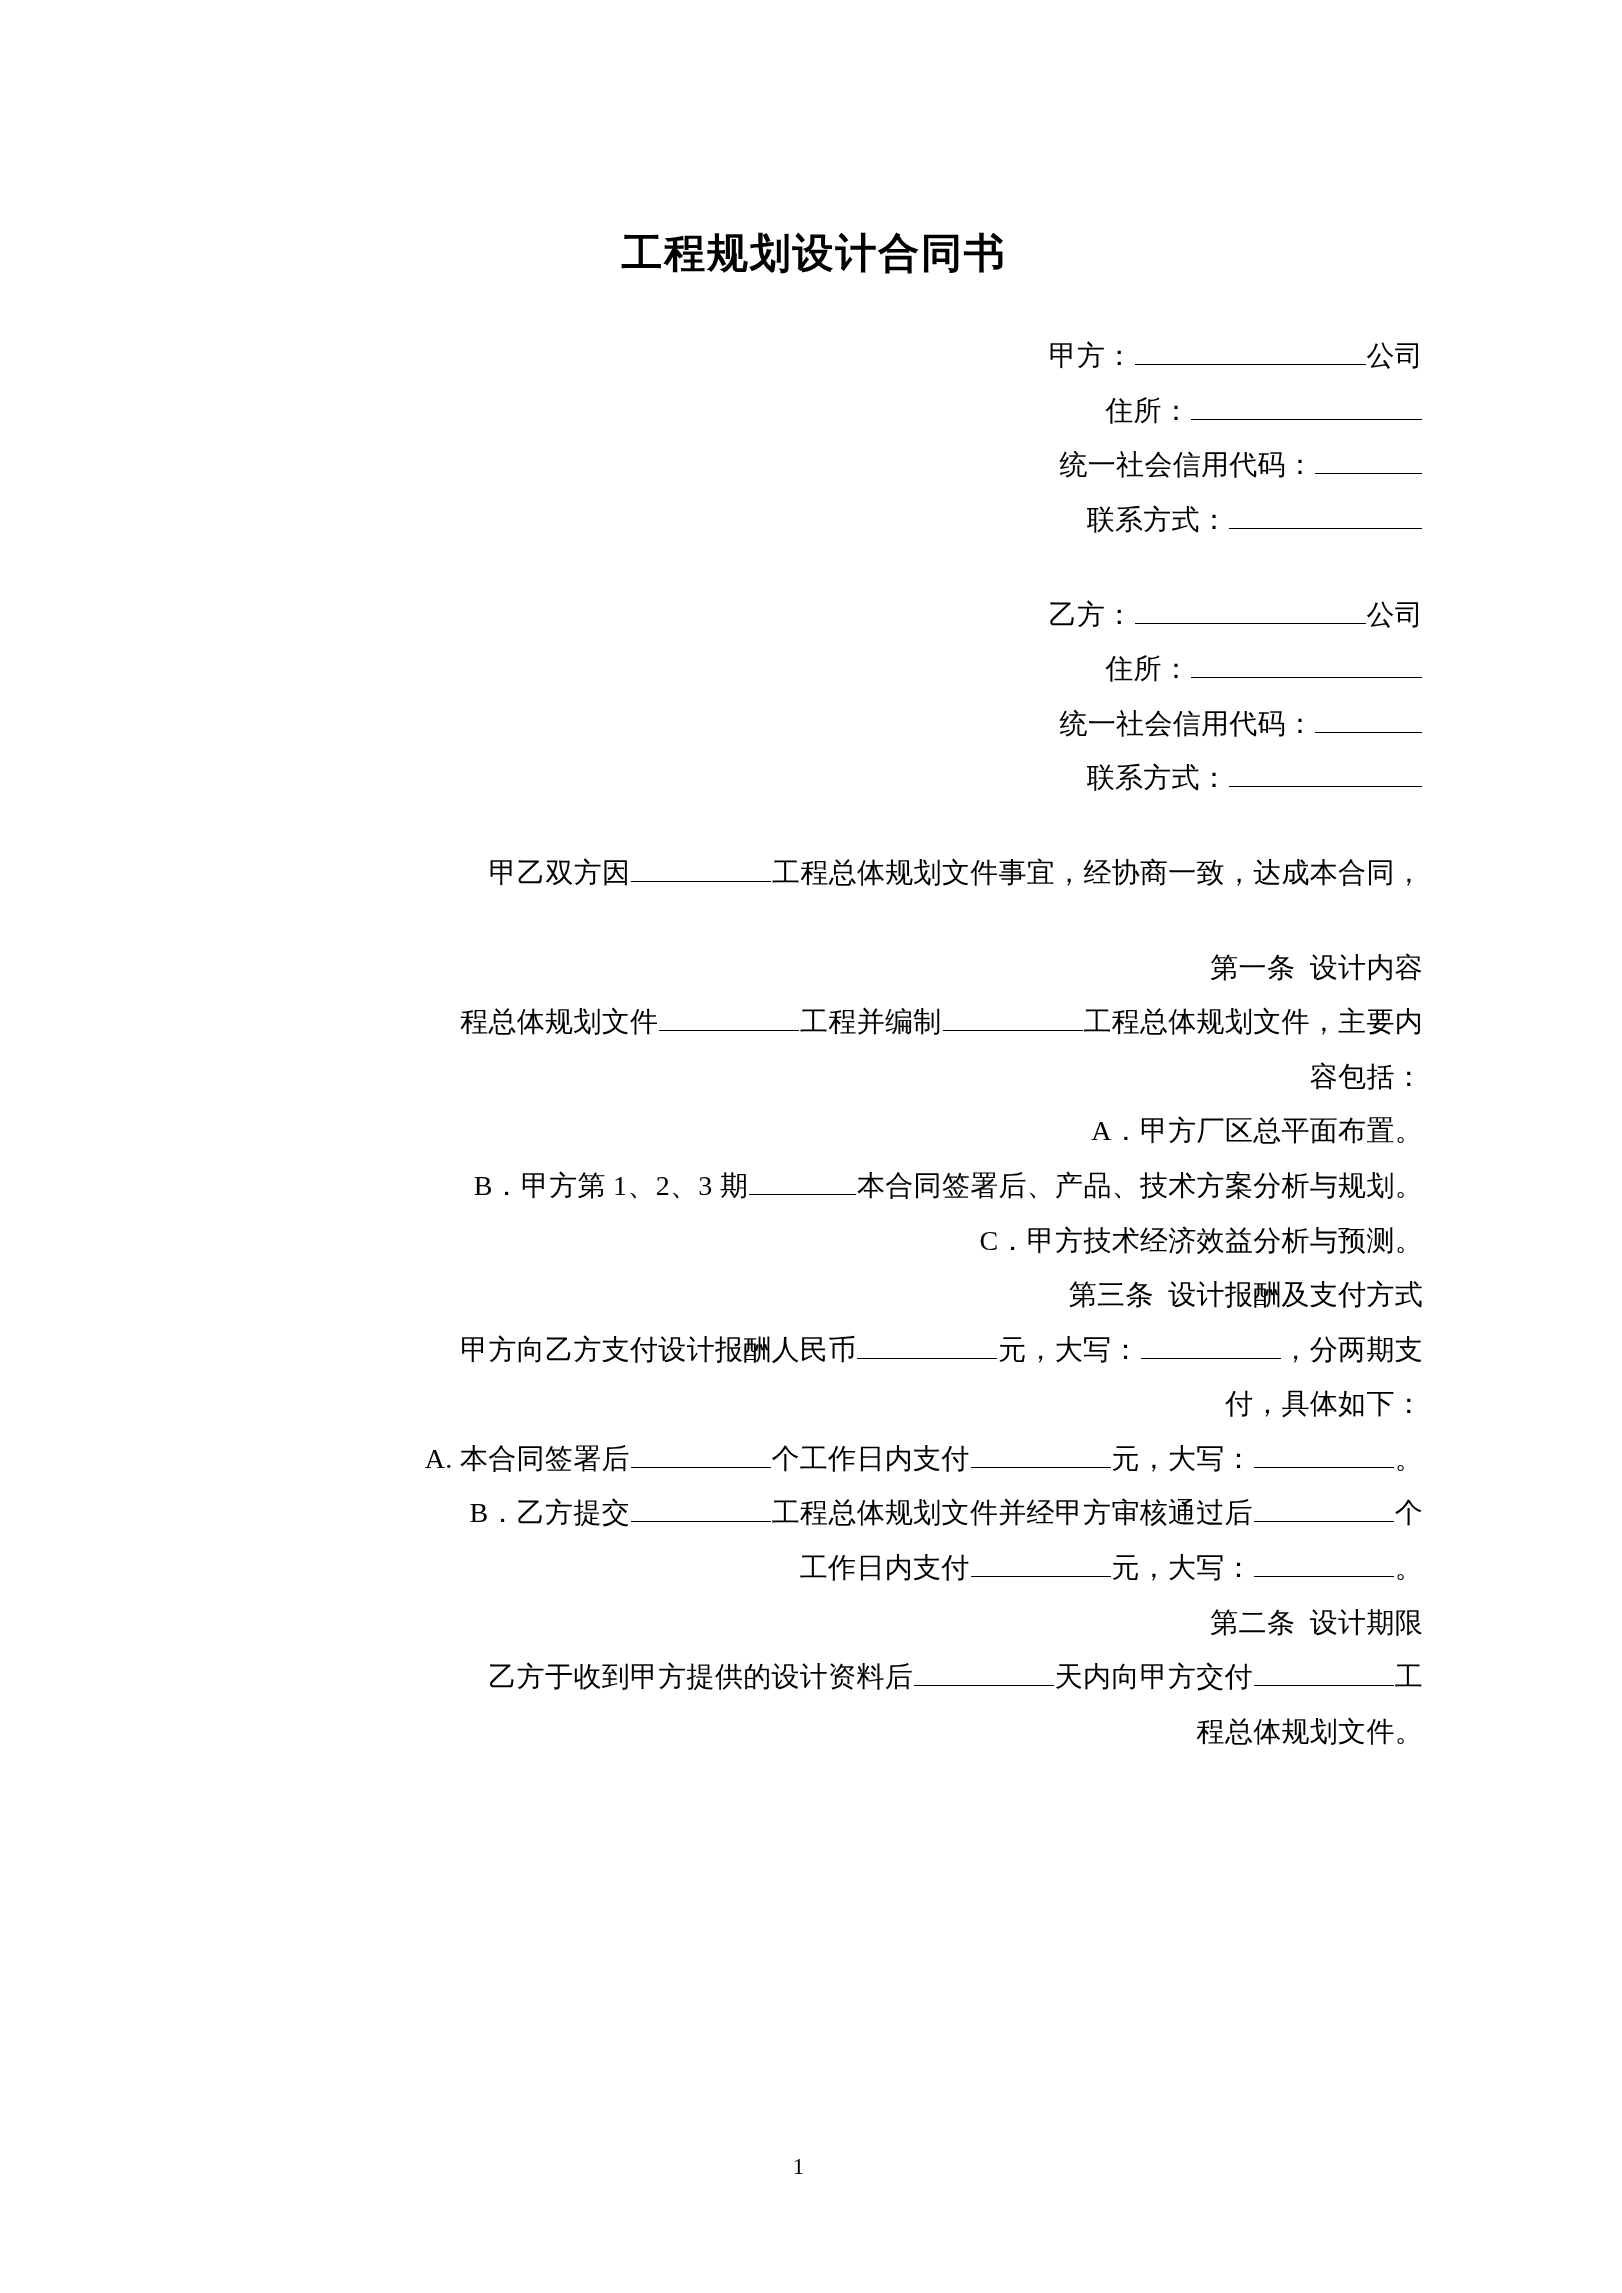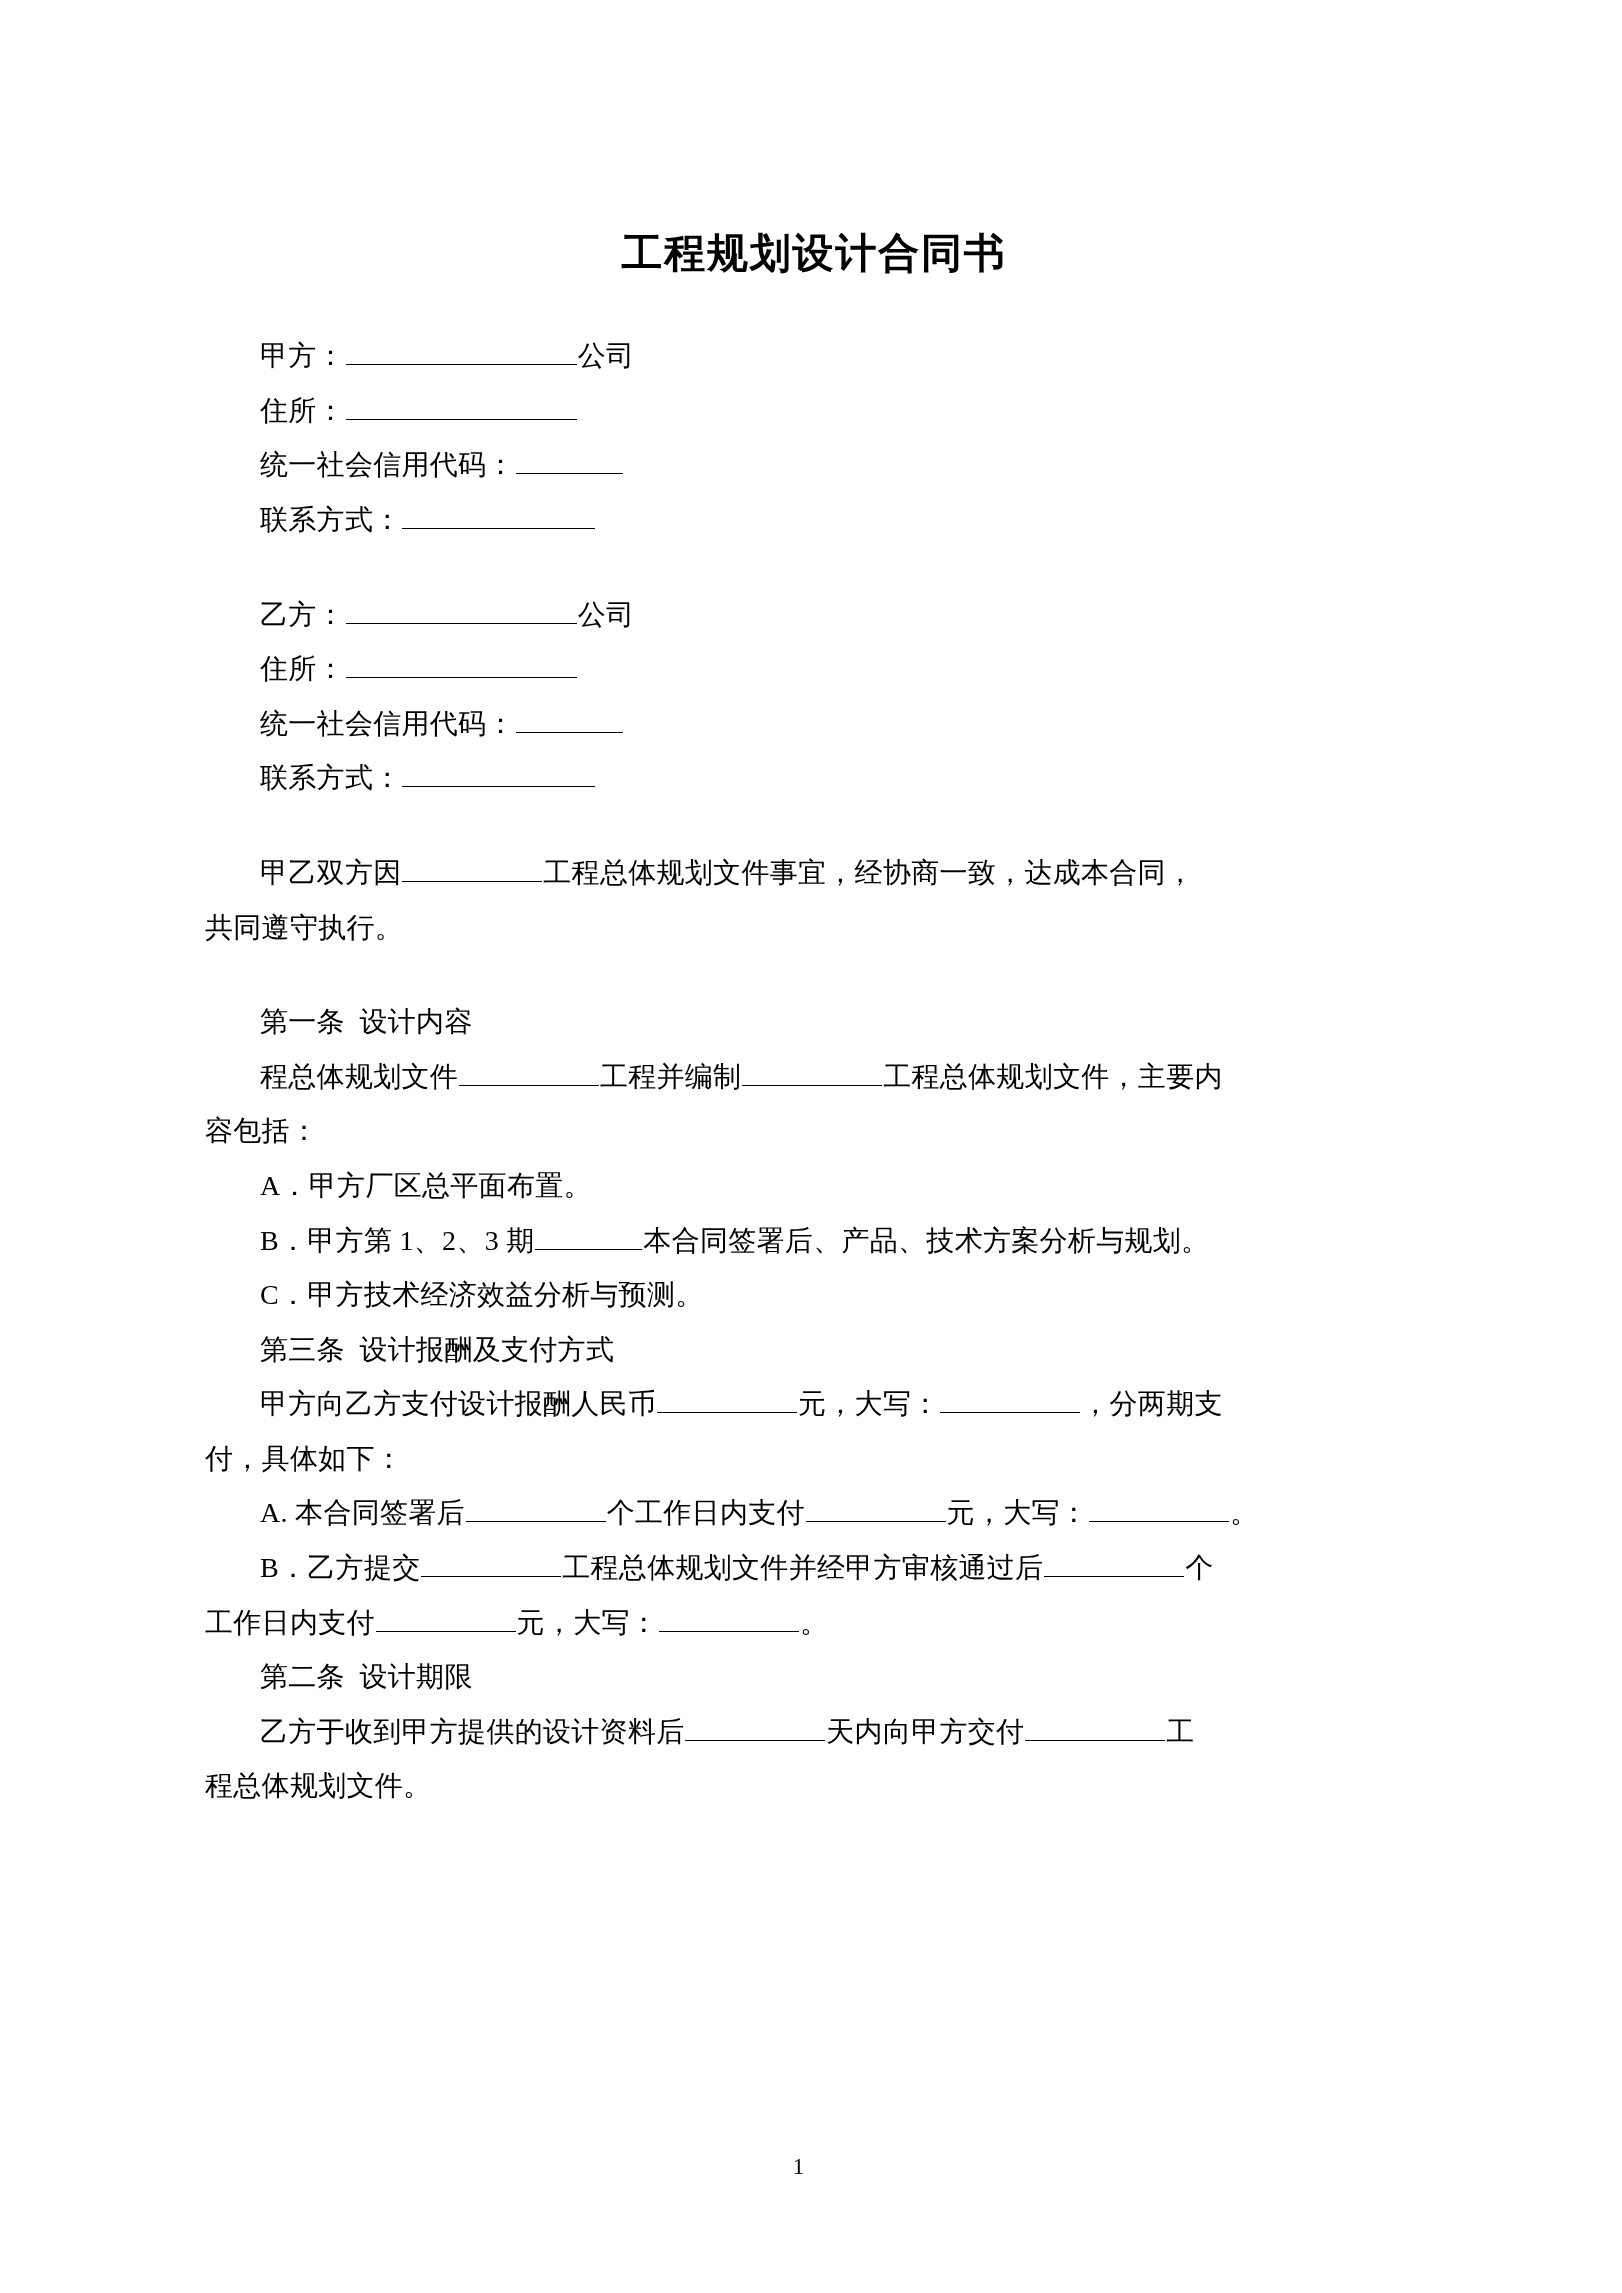--- a/index.html
+++ b/index.html
@@ -31,20 +31,21 @@
     font-family: "DejaVu Sans", "Liberation Sans", sans-serif;
     font-weight: bold;
     font-size: 41px;
     letter-spacing: 1.8px;
     margin-top: 229px;
     margin-bottom: 0;
     line-height: 1.2;
   }
   .block {
     margin-top: 0;
+    text-align: right;
   }
   p.line {
     font-size: 28px;
     line-height: 1.95;
     margin: 0;
     text-indent: 0;
     white-space: pre-wrap;
     letter-spacing: 0.3px;
   }
   p.indent {
@@ -101,21 +102,20 @@
       <p class="line indent"><span>乙方：</span><span class="fill w-xl"></span><span>公司</span></p>
       <p class="line indent"><span>住所：</span><span class="fill w-xl"></span></p>
       <p class="line indent"><span>统一社会信用代码：</span><span class="fill w-sm"></span></p>
       <p class="line indent"><span>联系方式：</span><span class="fill w-lg"></span></p>
     </div>
 
     <div class="gap-medium"></div>
 
     <div class="block">
       <p class="line indent"><span>甲乙双方因</span><span class="fill w-md"></span><span>工程总体规划文件事宜，经协商一致，达成本合同，</span></p>
-      <p class="line"><span>共同遵守执行。</span></p>
     </div>
 
     <div class="gap-medium"></div>
 
     <div class="block">
       <p class="line indent">第一条  设计内容</p>
       <p class="line indent"><span>程总体规划文件</span><span class="fill w-md"></span><span>工程并编制</span><span class="fill w-md"></span><span>工程总体规划文件，主要内</span></p>
       <p class="line">容包括：</p>
       <p class="line indent mono-item">A．甲方厂区总平面布置。</p>
       <p class="line indent mono-item"><span>B．甲方第 1、2、3 期</span><span class="fill w-sm"></span><span>本合同签署后、产品、技术方案分析与规划。</span></p>

